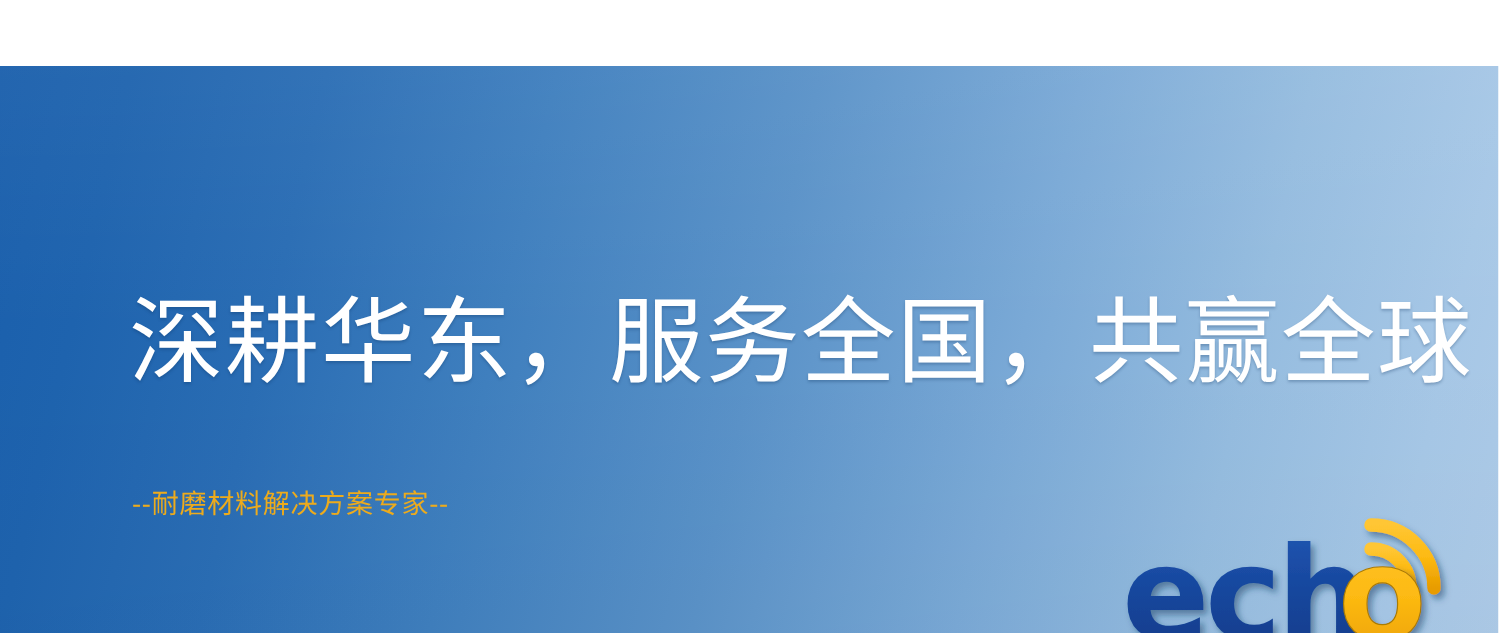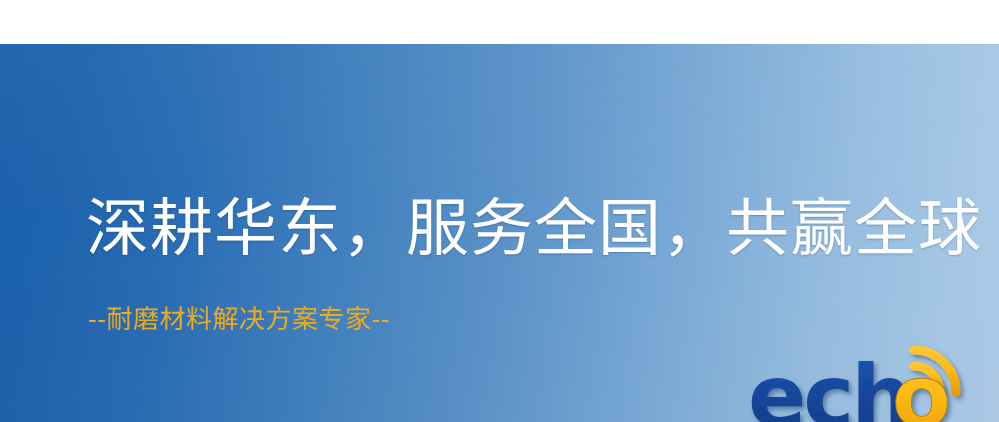--- a/index.html
+++ b/index.html
@@ -52,23 +52,23 @@
     color: #ffffff;
     letter-spacing: 1px;
     white-space: nowrap;
     text-shadow: 0 1px 2px rgba(10,45,90,0.28);
   }
 
   
   .subtitle {
     position: absolute;
     left: 88px;
-    top: 260px;
+    top: 282px;
     font-family: "DejaVu Serif", "Liberation Serif", serif;
-    font-size: 26px;
+    font-size: 18px;
     line-height: 1.2;
     color: #edab1c;
     letter-spacing: 0.5px;
     white-space: nowrap;
   }
 
   
   #logo {
     position: absolute;
     left: 744px;

